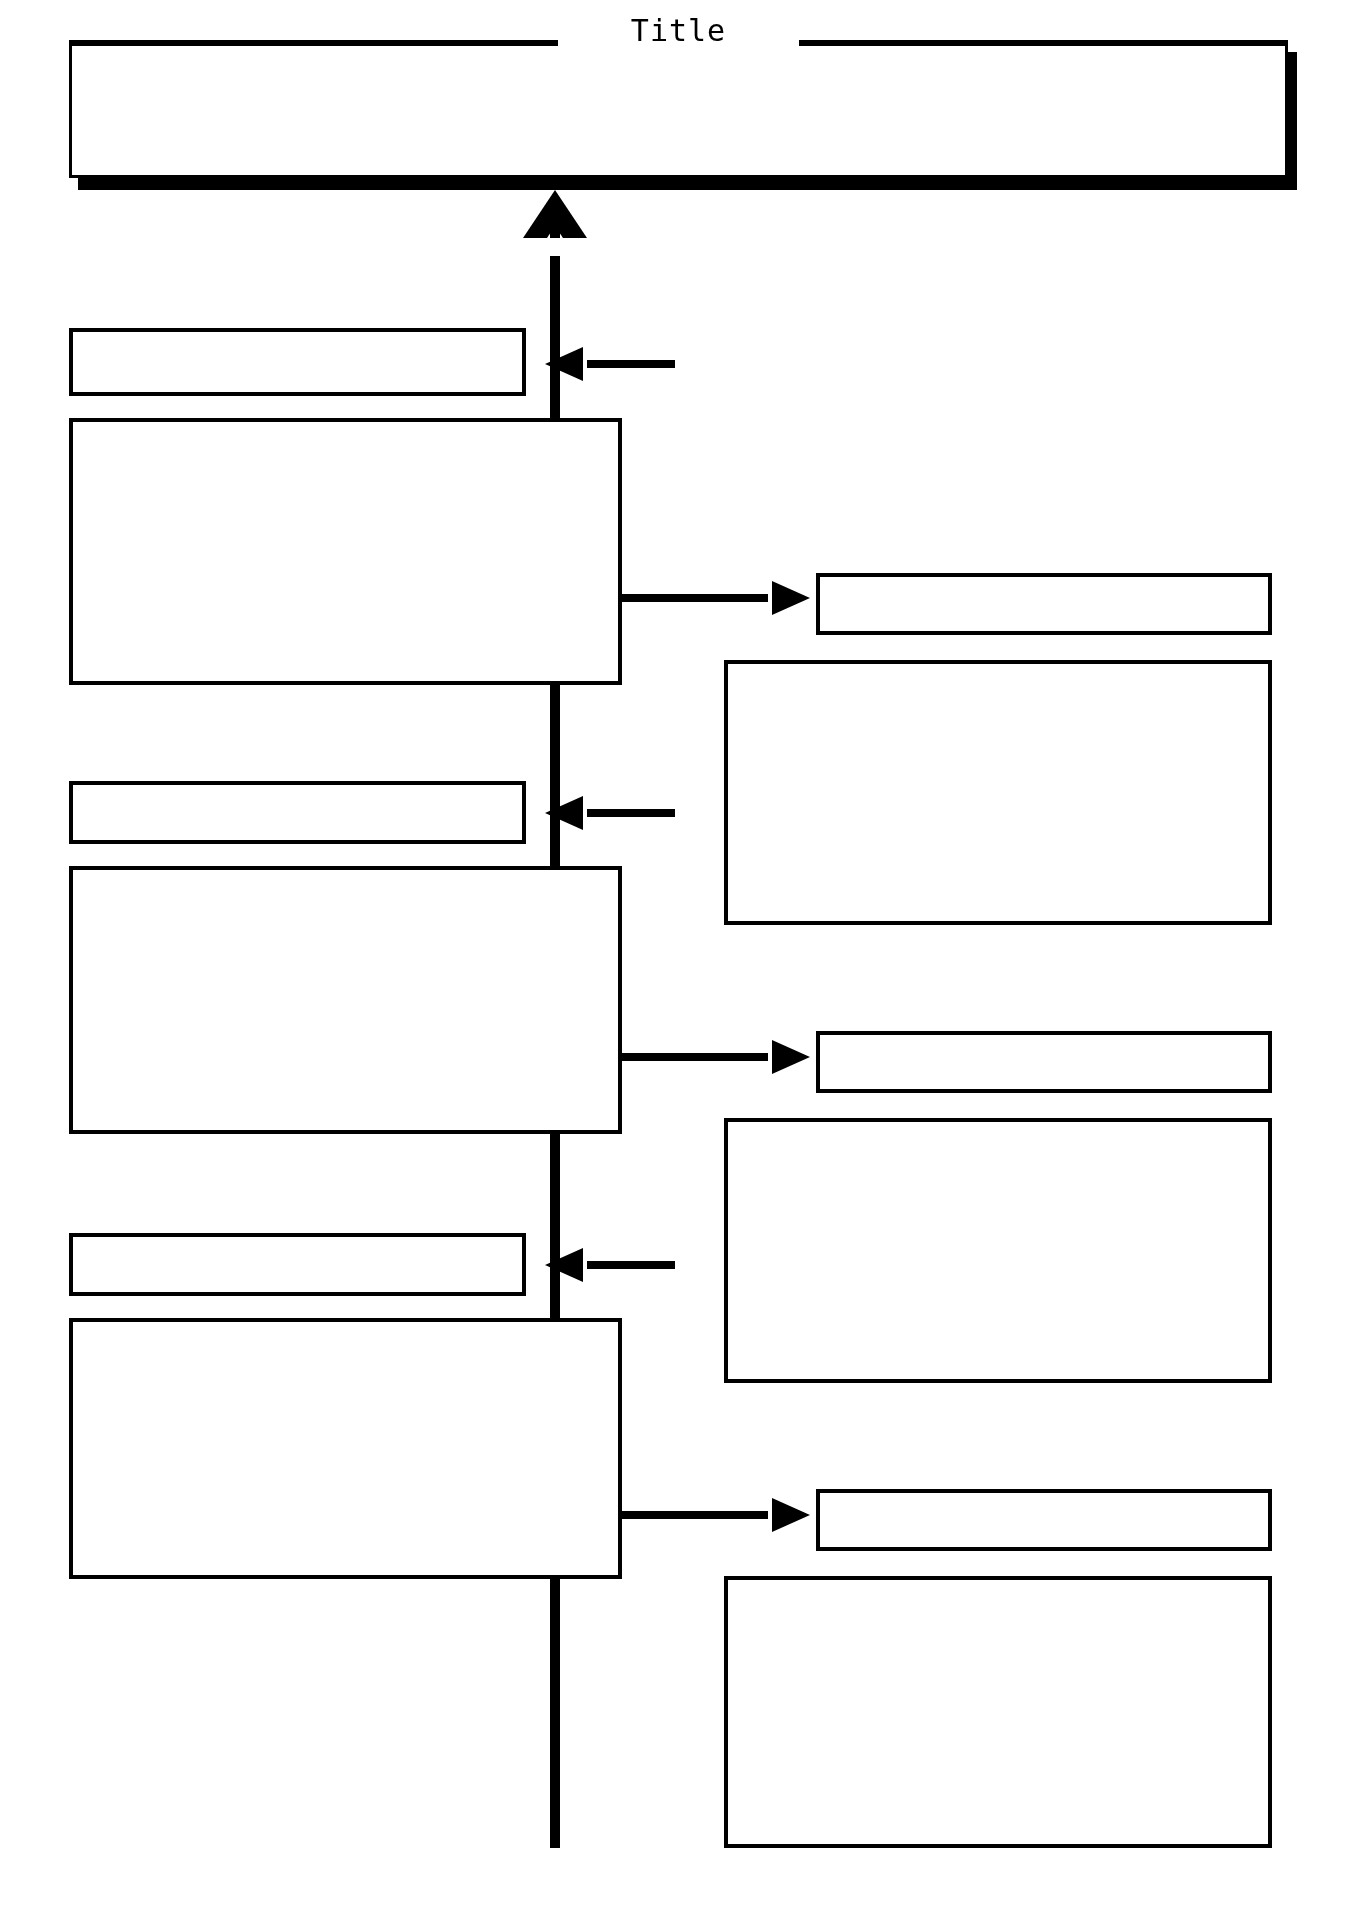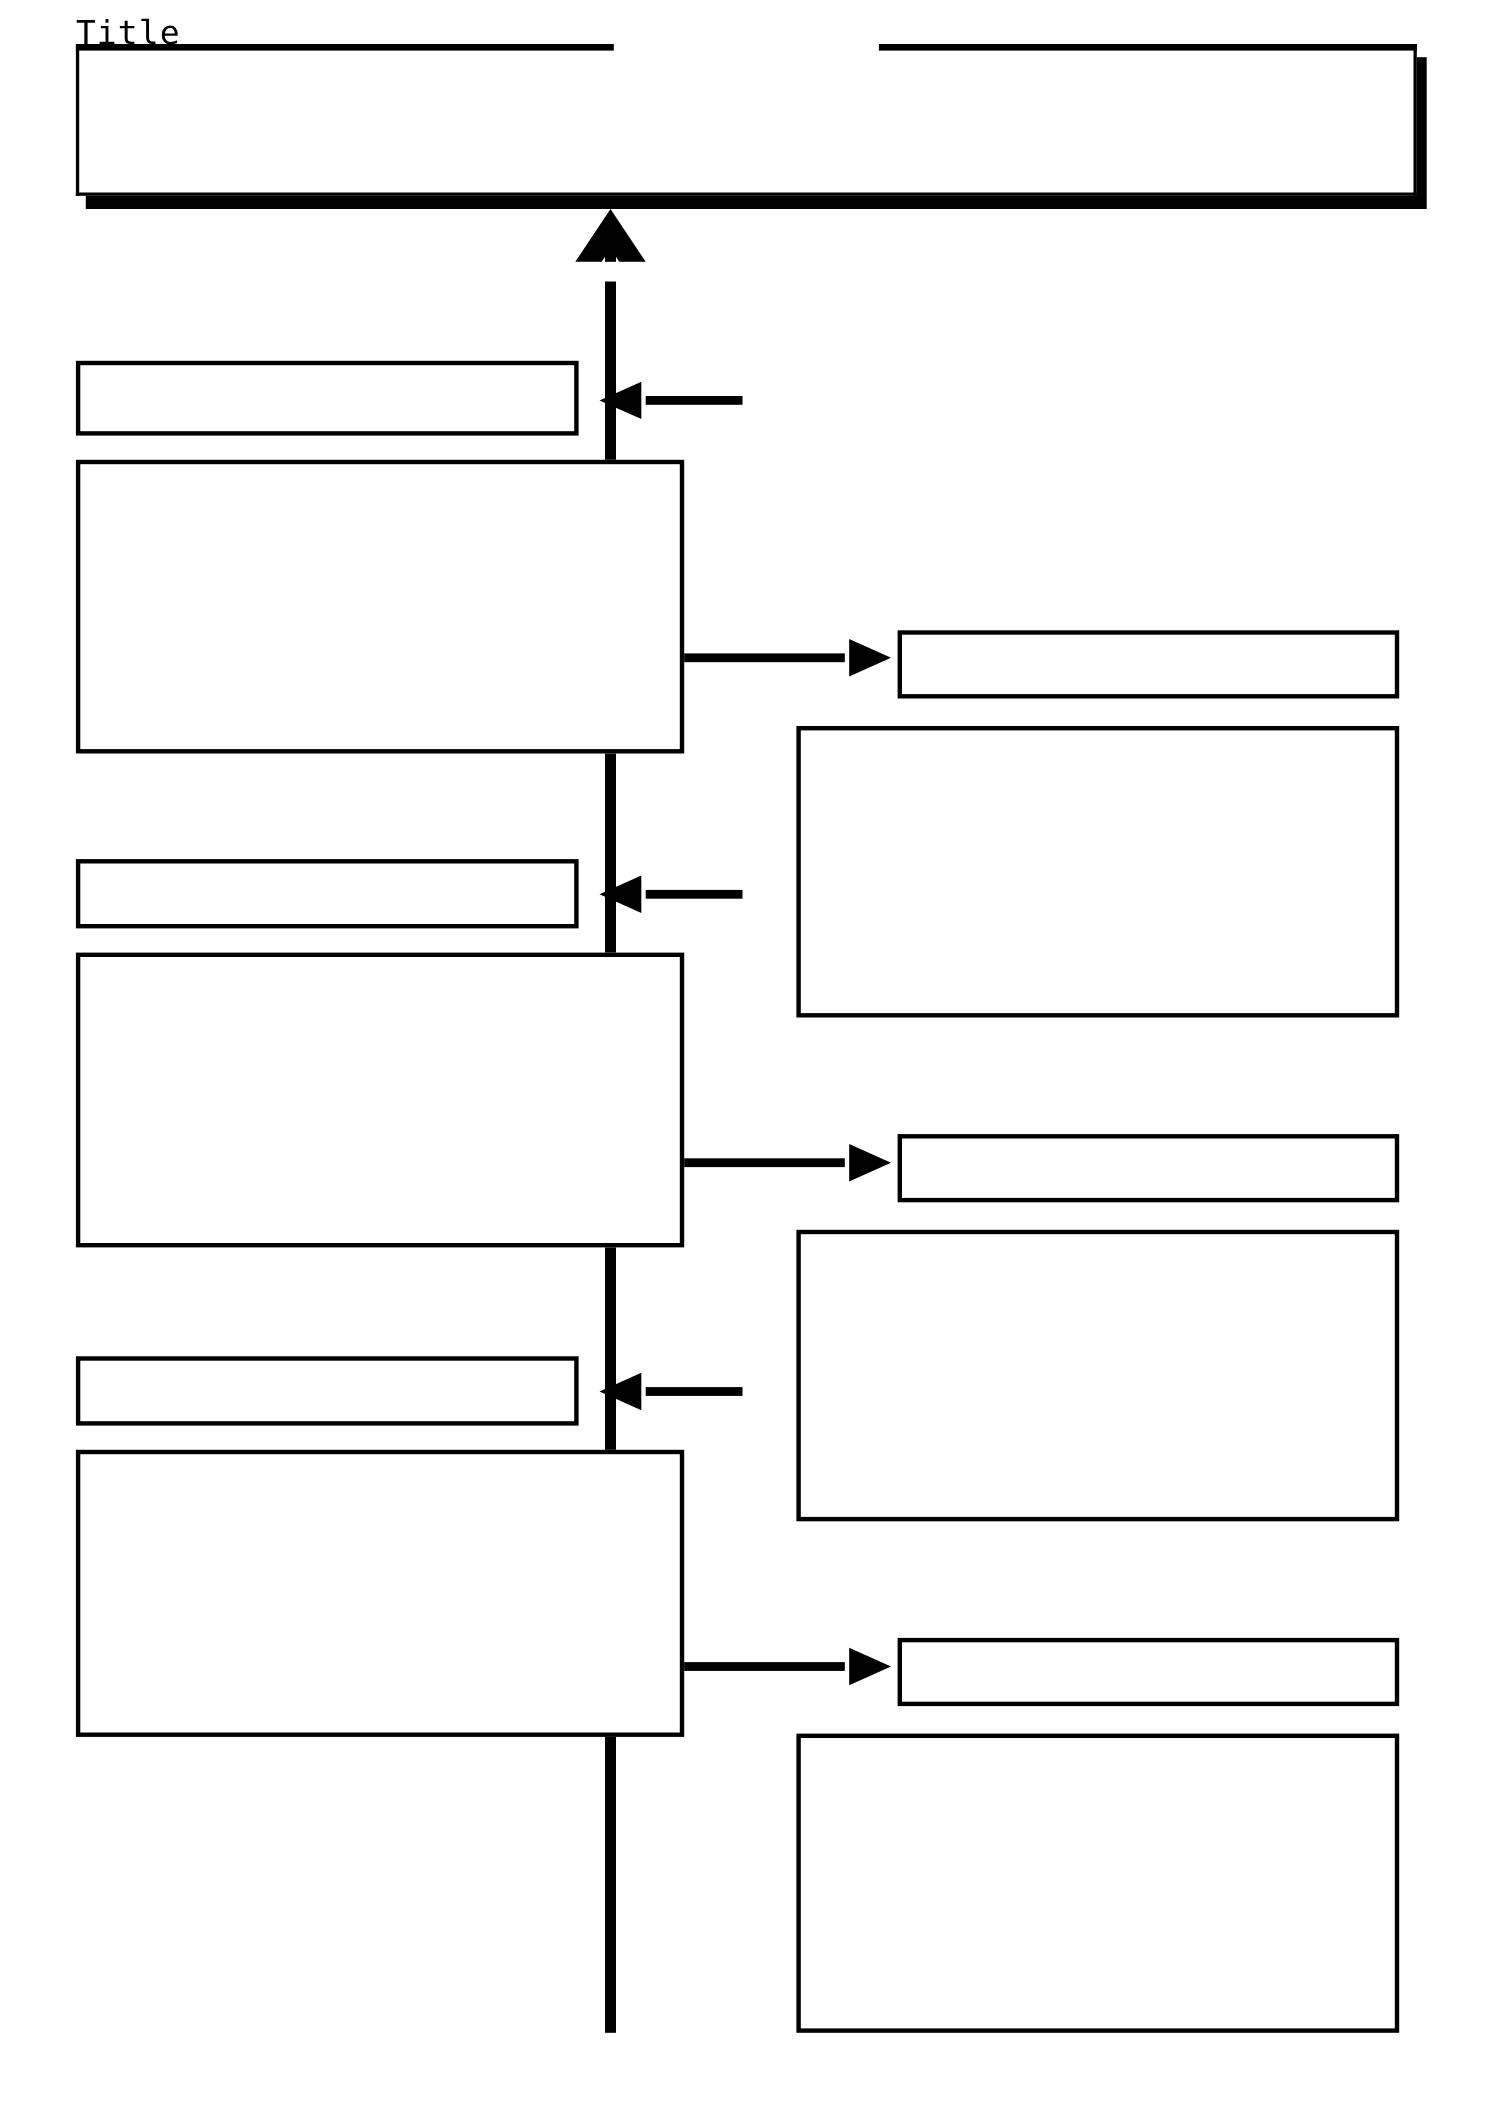--- a/index.html
+++ b/index.html
@@ -55,21 +55,21 @@
     z-index: 3;
   }
   .title-rule.left  { left: 0px;   width: 489px; }
   .title-rule.right { right: 0px;  width: 489px; }
 
   .title-text {
     position: absolute;
     left: 0;
     right: 0;
     top: -24px;
-    text-align: left;
+    text-align: center;
     font-size: 30px;
     line-height: 30px;
     letter-spacing: 1px;
     color: #000000;
     z-index: 4;
     background: transparent;
     white-space: nowrap;
   }
 
   

